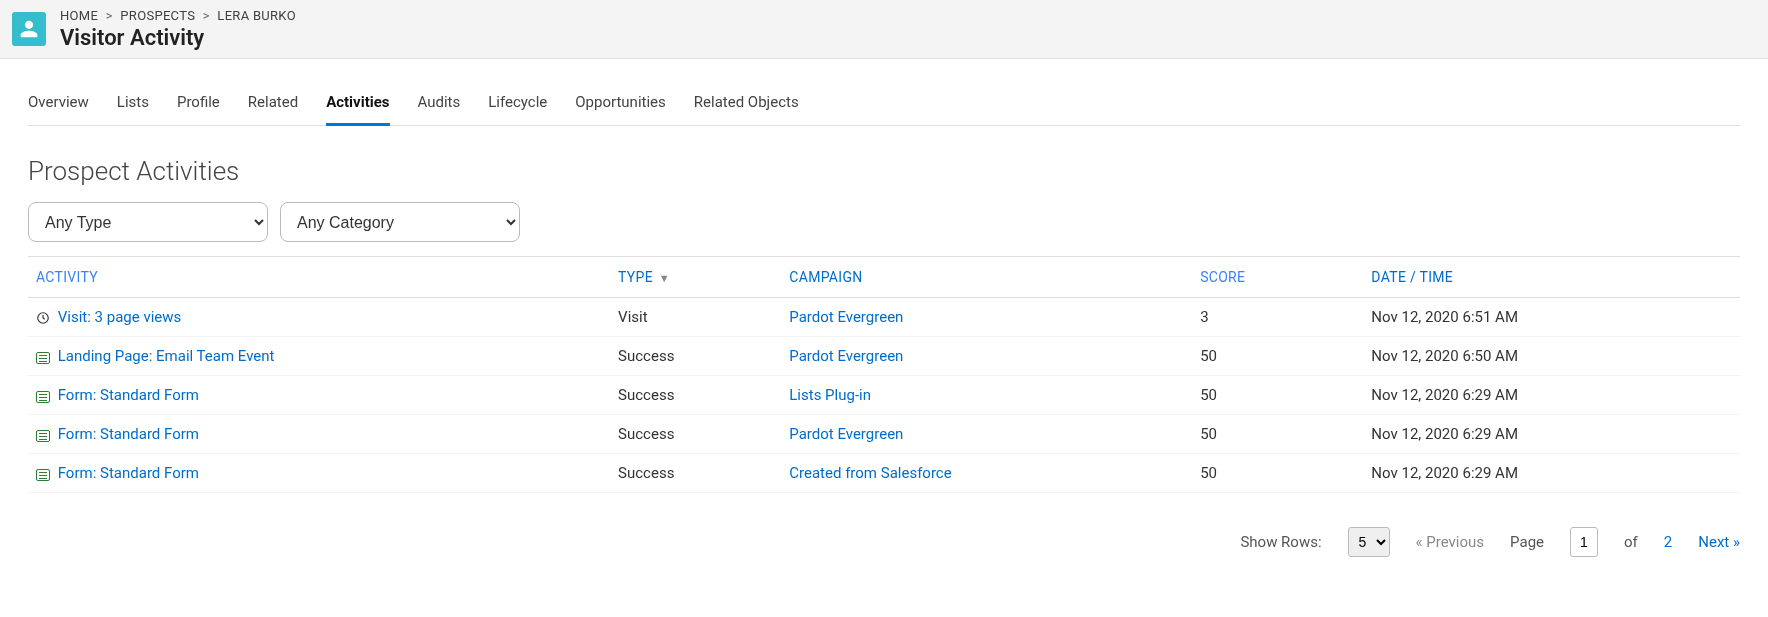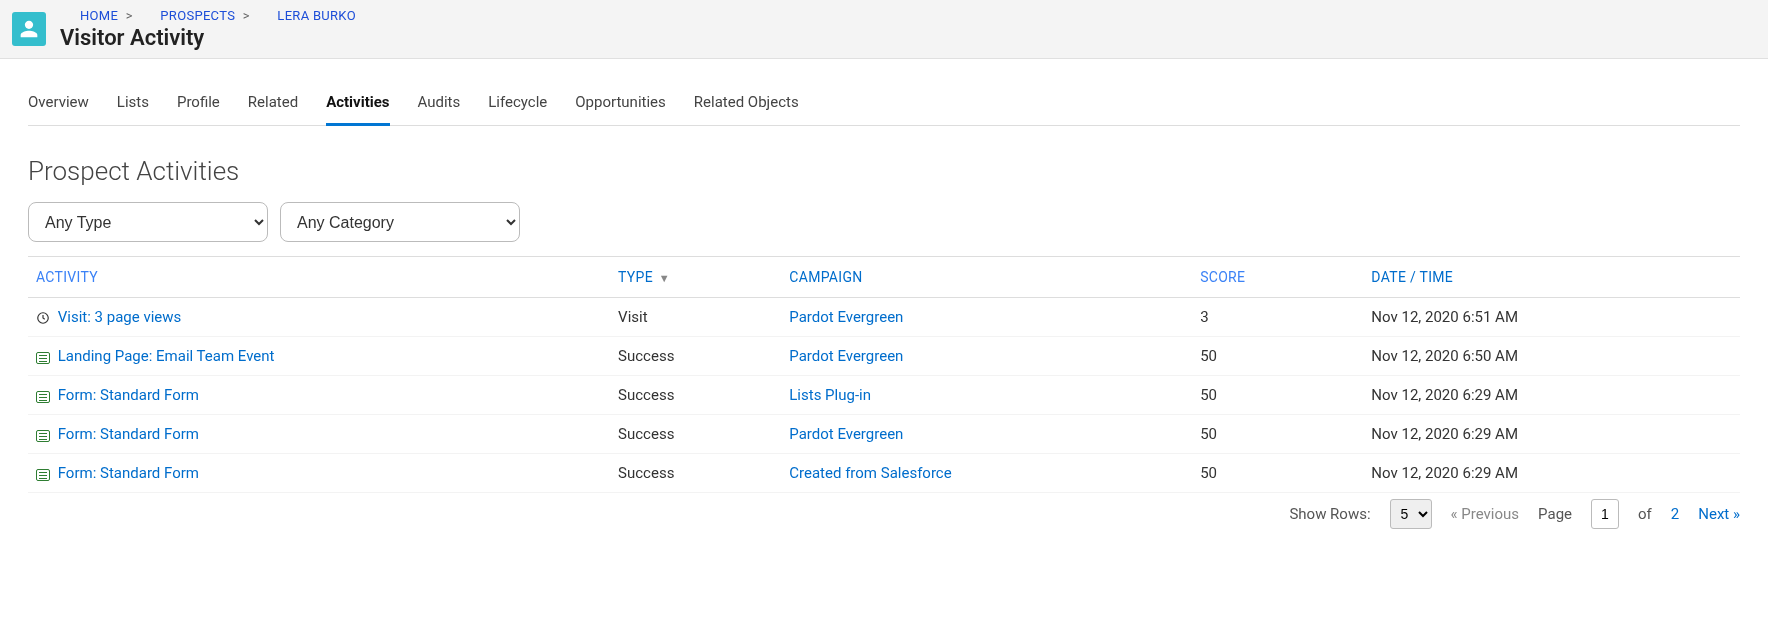--- a/index.html
+++ b/index.html
@@ -29,21 +29,21 @@
     margin-right: 14px;
     flex-shrink: 0;
   }
   .avatar-icon svg { fill: #fff; }
   .header-text { display: flex; flex-direction: column; }
   .breadcrumb {
     font-size: 13px;
     color: #006dcc;
     letter-spacing: 0.3px;
   }
-  .breadcrumb a { color: #1d4ed8; text-decoration: none; margin-left: 20px; }
+  .breadcrumb a { color: #404040; text-decoration: none; }
   .breadcrumb .sep { color: #666; margin: 0 4px; }
   .page-title {
     font-size: 22px;
     font-weight: 600;
     color: #222;
     margin: 2px 0 0 0;
   }
   .content {
     padding: 0 28px 20px 28px;
     margin-top: 20px;
@@ -145,22 +145,22 @@
     position: absolute;
     left: 2px; right: 2px; top: 2px;
     height: 1px; background: #2e7d32;
     box-shadow: 0 3px 0 #2e7d32, 0 6px 0 #2e7d32;
   }
   .link { color: #006dcc; text-decoration: none; cursor: pointer; }
   .pager {
     display: flex;
     align-items: center;
     justify-content: flex-end;
-    gap: 19px;
-    margin-top: 6px;
+    gap: 26px;
+    margin-top: 34px;
     font-size: 15px;
     color: #555;
   }
   .pager select, .pager input {
     height: 30px;
     border: 1px solid #bbb;
     border-radius: 3px;
     font-size: 14px;
   }
   .pager select { padding: 0 6px; }

